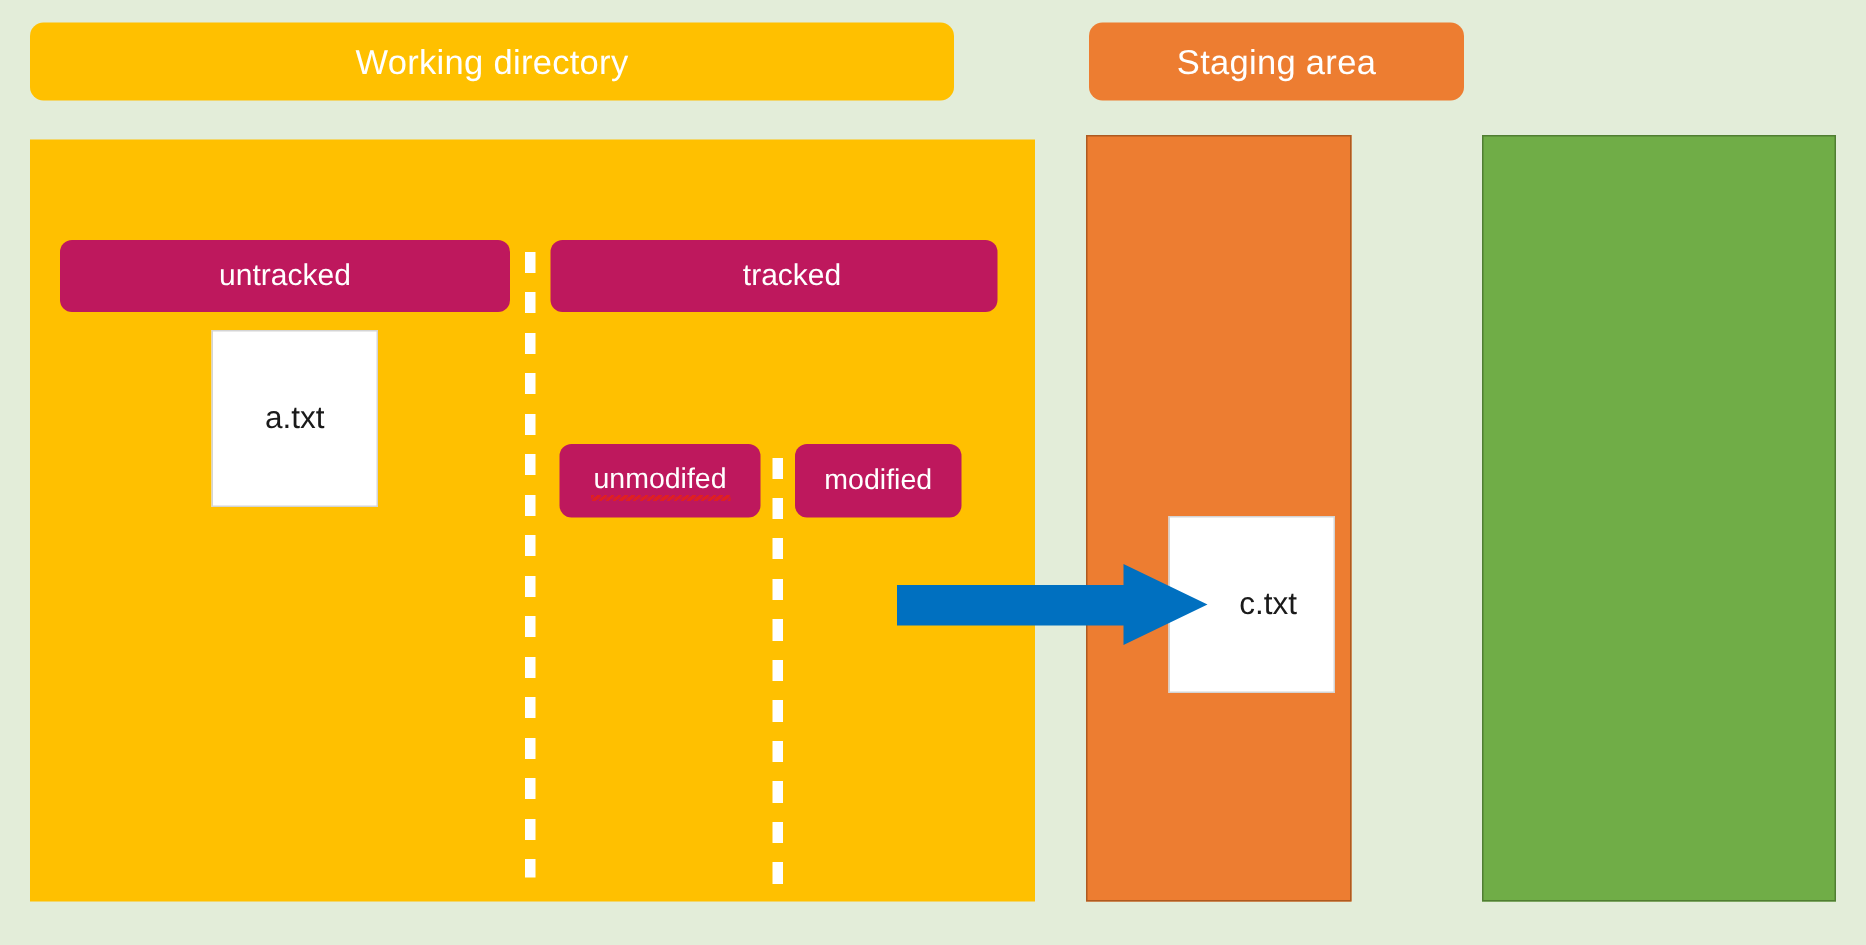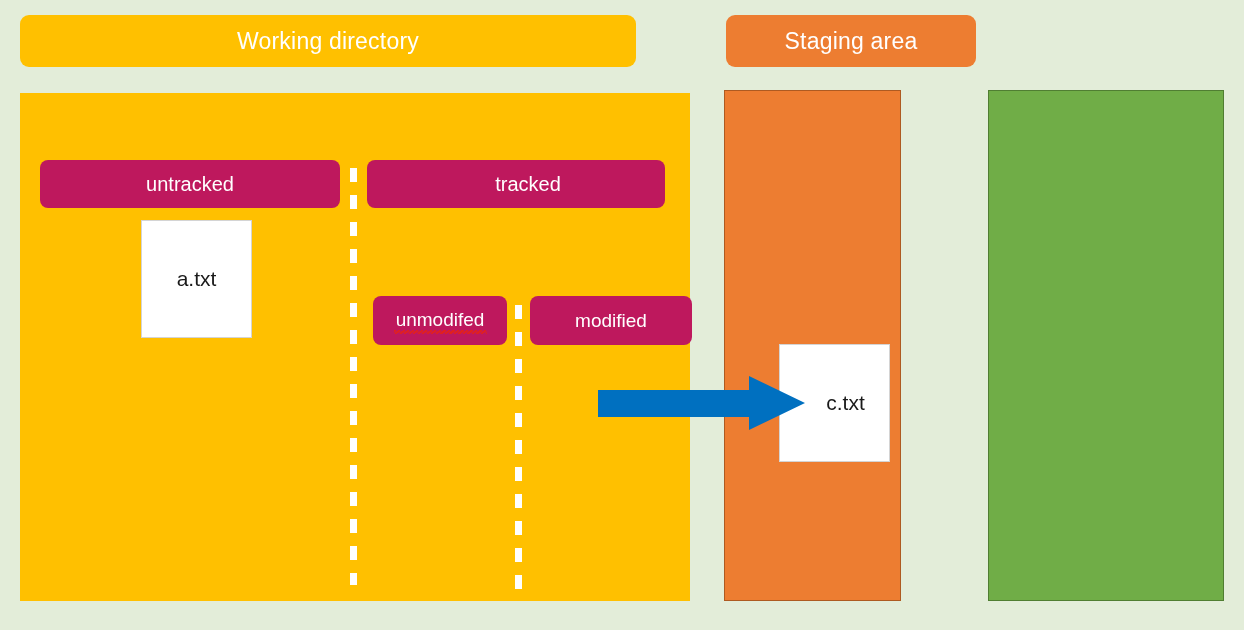--- a/index.html
+++ b/index.html
@@ -128,21 +128,21 @@
     <div class="abs vdash" style="left:330px; top:75px; width:7px; height:417px;"></div>
 
     <div class="abs file-card" style="left:121px; top:127px; width:111px; height:118px;text-align:right;">
       <span>a.txt</span>
     </div>
 
     <div class="abs sub-label small" style="left:353px; top:163px; width:134px; height:49px;">
       <span class="misspelled">unmodifed</span>
     </div>
 
-    <div class="abs sub-label small" style="left:510px; top:163px; width:162px; height:49px;">
+    <div class="abs sub-label small" style="left:510px; top:163px; width:111px; height:49px;">
       <span>modified</span>
     </div>
 
     <div class="abs vdash" style="left:495px; top:212px; width:7px; height:287px;"></div>
 
   </div>
 
   <div class="abs col-header" style="left:726px; top:15px; width:250px; height:52px; background:#ed7d31;">
     <span>Staging area</span>
   </div>

